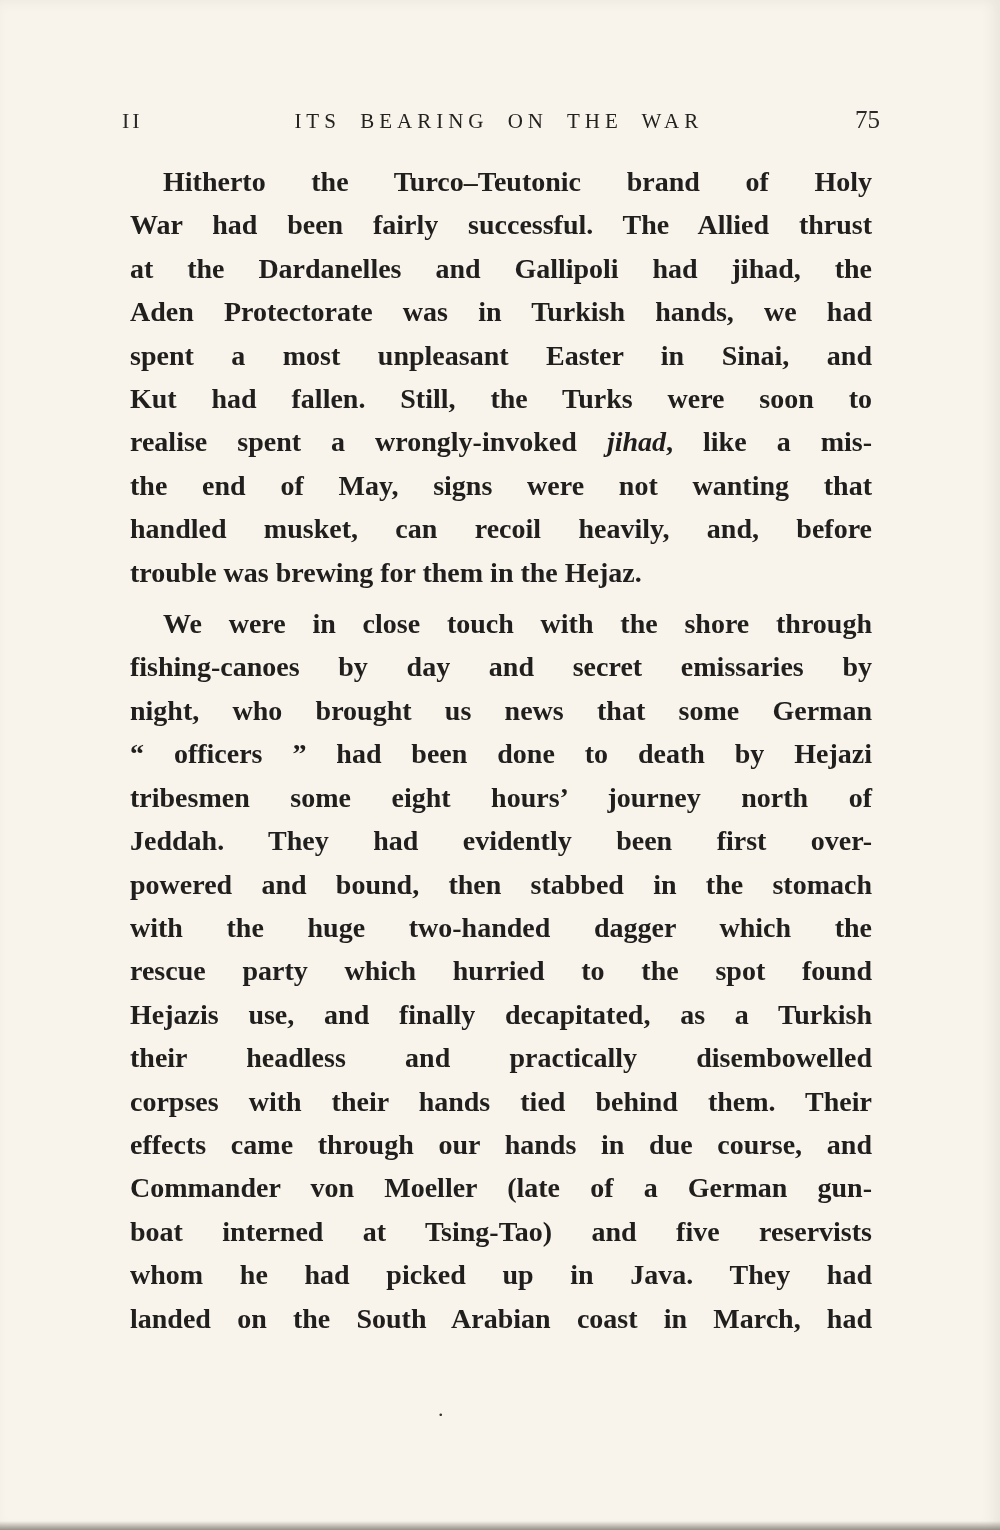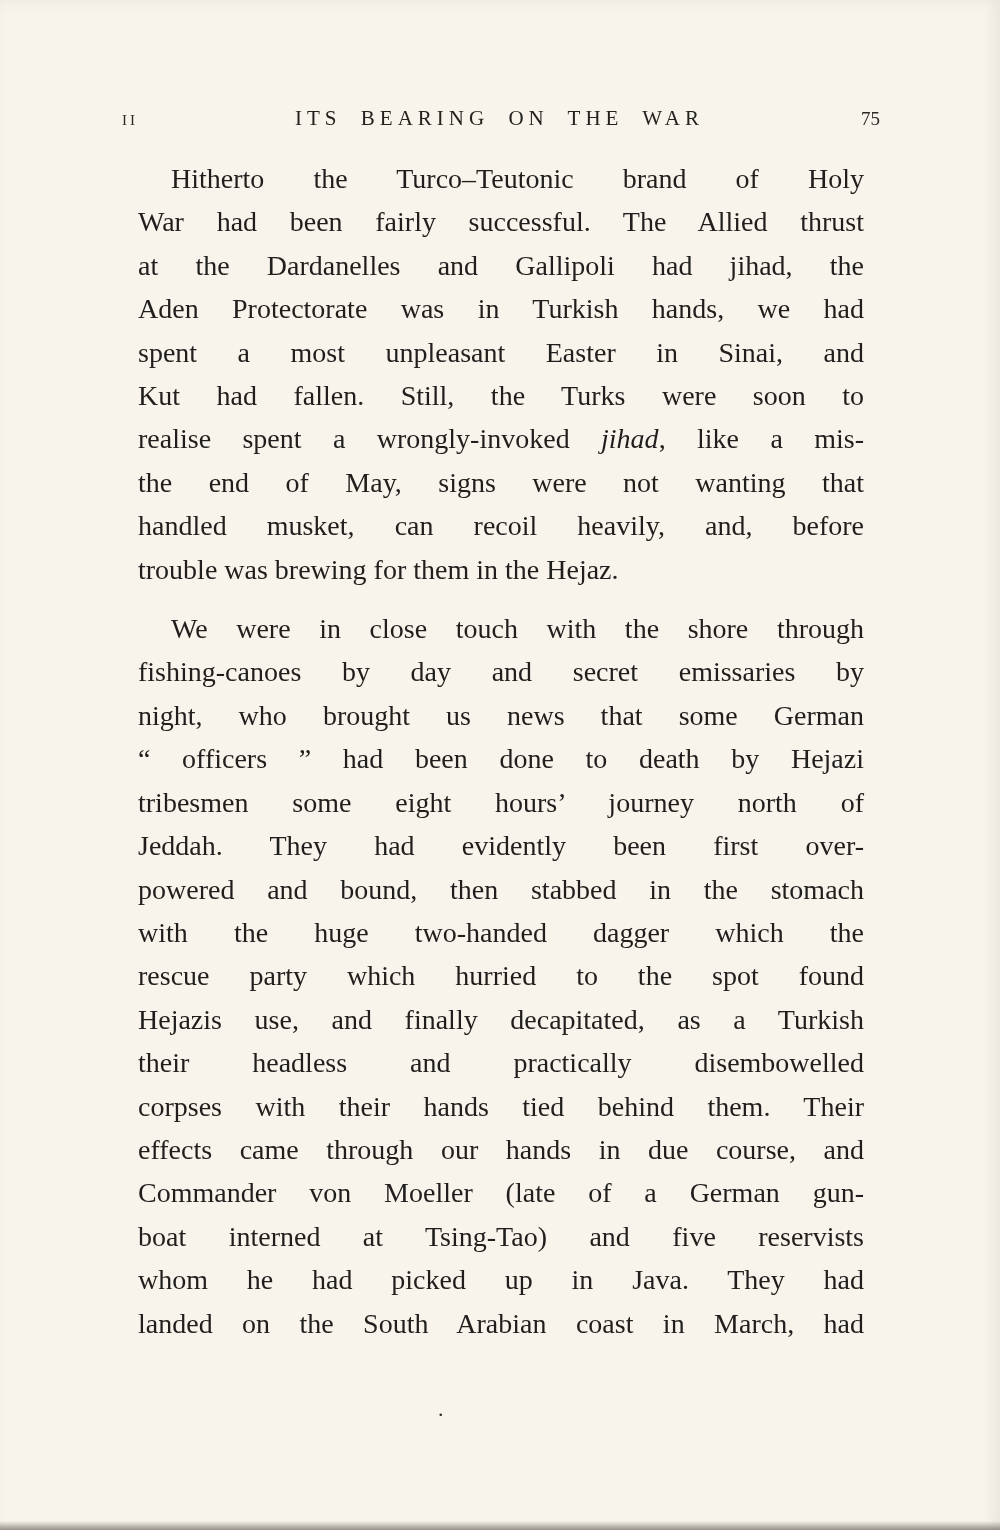--- a/index.html
+++ b/index.html
@@ -21,36 +21,37 @@
   .content {
     padding: 106px 120px 0 122px;
   }
   .running-header {
     display: flex;
     justify-content: space-between;
     align-items: baseline;
     margin-bottom: 26px;
   }
   .chapter-num {
-    font-size: 15px;
+    font-size: 22px;
     letter-spacing: 3px;
     color: #2a2927;
   }
   .header-title {
     font-size: 21px;
     letter-spacing: 5px;
     word-spacing: 9px;
     color: #23221f;
   }
   .page-num {
-    font-size: 19px;
+    font-size: 25px;
     color: #2a2927;
   }
   .para {
-    margin: 16px;
+    margin: 8px;
+    font-weight: bold;
   }
   .line {
     font-size: 28px;
     line-height: 43.4px;
     text-align: justify;
     text-align-last: justify;
     -moz-text-align-last: justify;
     color: #201f1d;
   }
   .line.indent {

